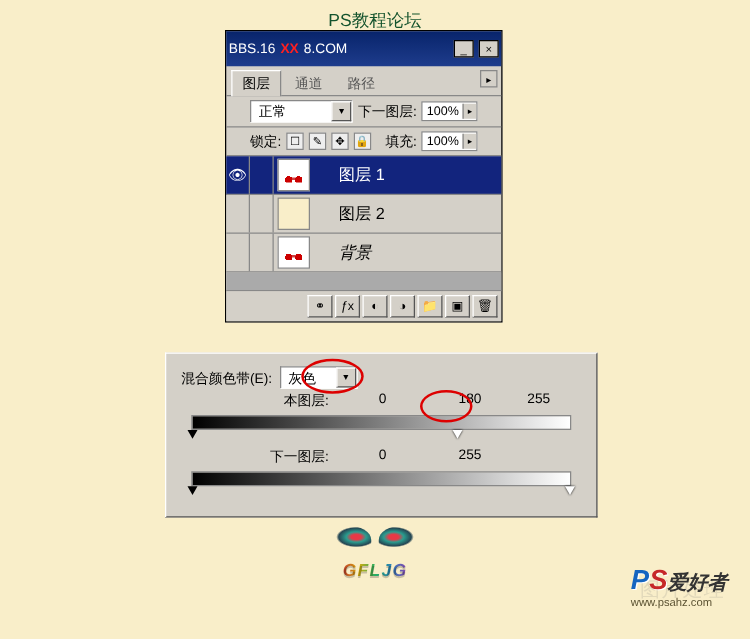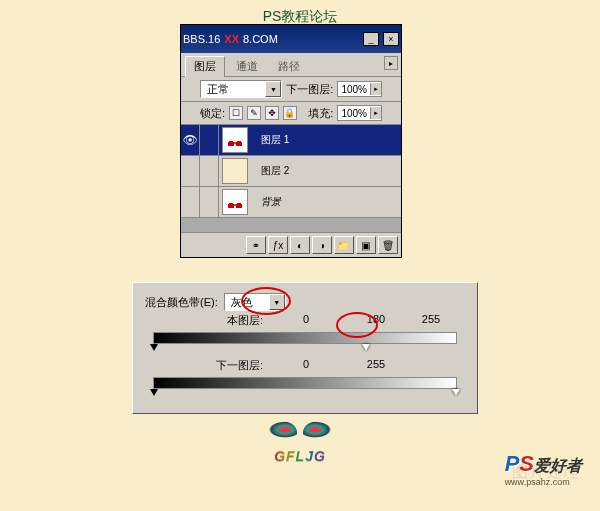--- a/index.html
+++ b/index.html
@@ -23,21 +23,21 @@
 .lock-icon{width:12px;height:12px;border:1px solid #888;background:#eee;display:inline-flex;align-items:center;justify-content:center;font-size:9px}
 .layer-list{background:#d4d0c8}
 .layer{display:flex;align-items:center;height:30px;border-bottom:1px solid #888}
 .layer.sel{background:#12247d;color:#fff}
 .eye-col{width:18px;height:100%;border-right:1px solid #888;display:flex;align-items:center;justify-content:center}
 .eye{width:12px;height:12px;display:flex;align-items:center;justify-content:center;font-size:12px}
 .link-col{width:18px;height:100%;border-right:1px solid #888}
 .thumb{width:24px;height:24px;margin:0 3px;border:1px solid #888;background:#fff;display:flex;align-items:center;justify-content:center;font-size:13px}
 .thumb.cream{background:#f9eec9}
 .thumb.bike::after{content:"";width:16px;height:12px;background:radial-gradient(circle at 4px 10px,#c00 3px,transparent 3px),radial-gradient(circle at 12px 10px,#c00 3px,transparent 3px),linear-gradient(#c44,#c44);background-size:100% 100%,100% 100%,10px 2px;background-repeat:no-repeat;background-position:0 0,0 0,3px 8px}
-.layer-name{font-size:10px;margin-left:10px}
+.layer-name{font-size:13px;margin-left:20px}
 .layer-name.italic{font-style:italic}
 .empty-area{height:14px;background:#aaa;border-bottom:1px solid #888}
 .panel-bottom{display:flex;align-items:center;justify-content:flex-end;padding:3px;gap:2px;background:#d4d0c8}
 .bottom-icon{width:18px;height:16px;border:1px solid;border-color:#fff #555 #555 #fff;background:#d4d0c8;display:flex;align-items:center;justify-content:center;font-size:10px}
 .blend-panel{position:absolute;top:282px;left:132px;width:320px;background:#d4d0c8;border:1px solid;border-color:#fff #555 #555 #fff;padding:10px 12px}
 .blend-row{display:flex;align-items:center;gap:6px;font-size:11px;margin-bottom:2px}
 .circ{border:2px solid #d00;border-radius:50%;position:absolute}
 .circ1{left:241px;top:287px;width:46px;height:24px}
 .circ2{left:336px;top:312px;width:38px;height:22px}
 .gradient-bar{position:relative;height:10px;margin:4px 8px 14px;border:1px solid #888;background:linear-gradient(90deg,#000,#fff)}

